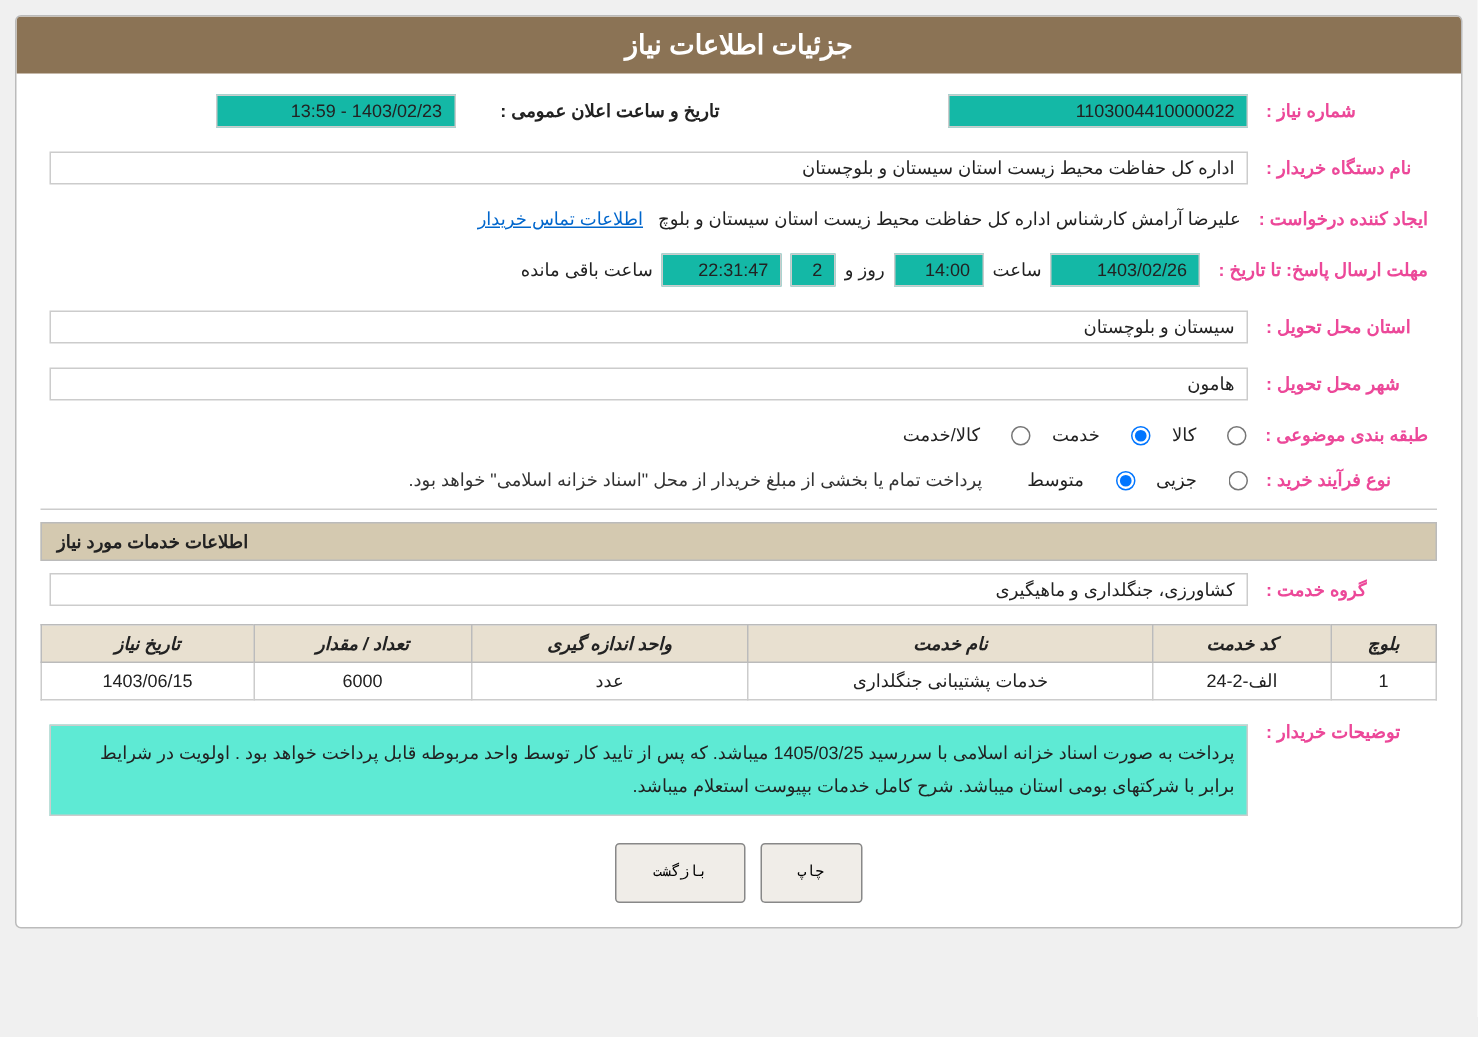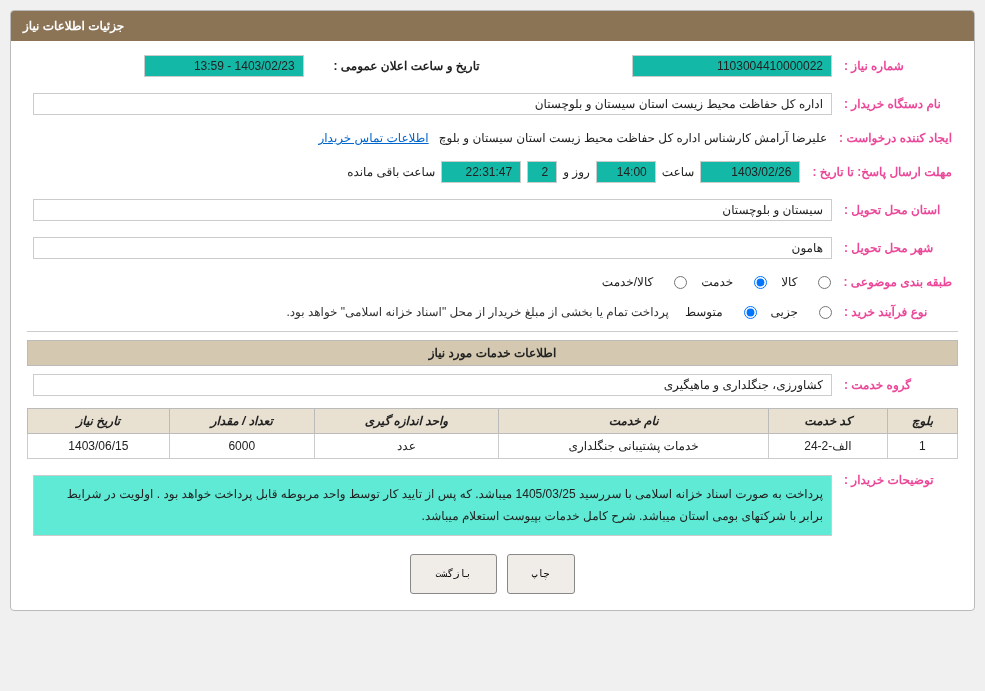--- a/index.html
+++ b/index.html
@@ -17,23 +17,23 @@
     }
     .main-card {
       background: #fff;
       border: 1px solid #bbb;
       border-radius: 4px;
       overflow: hidden;
     }
     .card-header {
       background: #8B7355;
       color: #fff;
-      text-align: left;
+      text-align: center;
       padding: 8px 12px;
-      font-size: 12px;
+      font-size: 18px;
       font-weight: bold;
     }
     .card-body {
       padding: 10px 16px;
     }
     .info-table {
       width: 100%;
       border-collapse: collapse;
       margin-bottom: 8px;
     }
@@ -74,21 +74,21 @@
       align-items: center;
       gap: 6px;
       flex-wrap: wrap;
     }
     .section-header {
       background: #d4c9b0;
       padding: 5px 10px;
       font-weight: bold;
       margin: 8px 0 4px 0;
       border: 1px solid #bbb;
-      text-align: center;
+      text-align: left;
     }
     .services-table {
       width: 100%;
       border-collapse: collapse;
       margin-top: 6px;
       border: 1px solid #ccc;
     }
     .services-table th {
       background: #e8e0d0;
       border: 1px solid #bbb;
@@ -271,21 +271,21 @@
           <td>
             <div class="radio-group">
               <div class="radio-item">
                 <input type="radio" name="purchase_type" style="">
                 <span>جزیی</span>
               </div>
               <div class="radio-item">
                 <input type="radio" name="purchase_type" checked="" style="">
                 <span>متوسط</span>
               </div>
-              <span style="color:#333; margin-right:2px;">پرداخت تمام یا بخشی از مبلغ خریدار از محل "اسناد خزانه اسلامی" خواهد بود.</span>
+              <span style="color:#333; margin-right:16px;">پرداخت تمام یا بخشی از مبلغ خریدار از محل "اسناد خزانه اسلامی" خواهد بود.</span>
             </div>
           </td>
         </tr>
       </tbody>
         </table>
 
       <hr class="separator">
 
 
       <div class="section-header">اطلاعات خدمات مورد نیاز</div>

